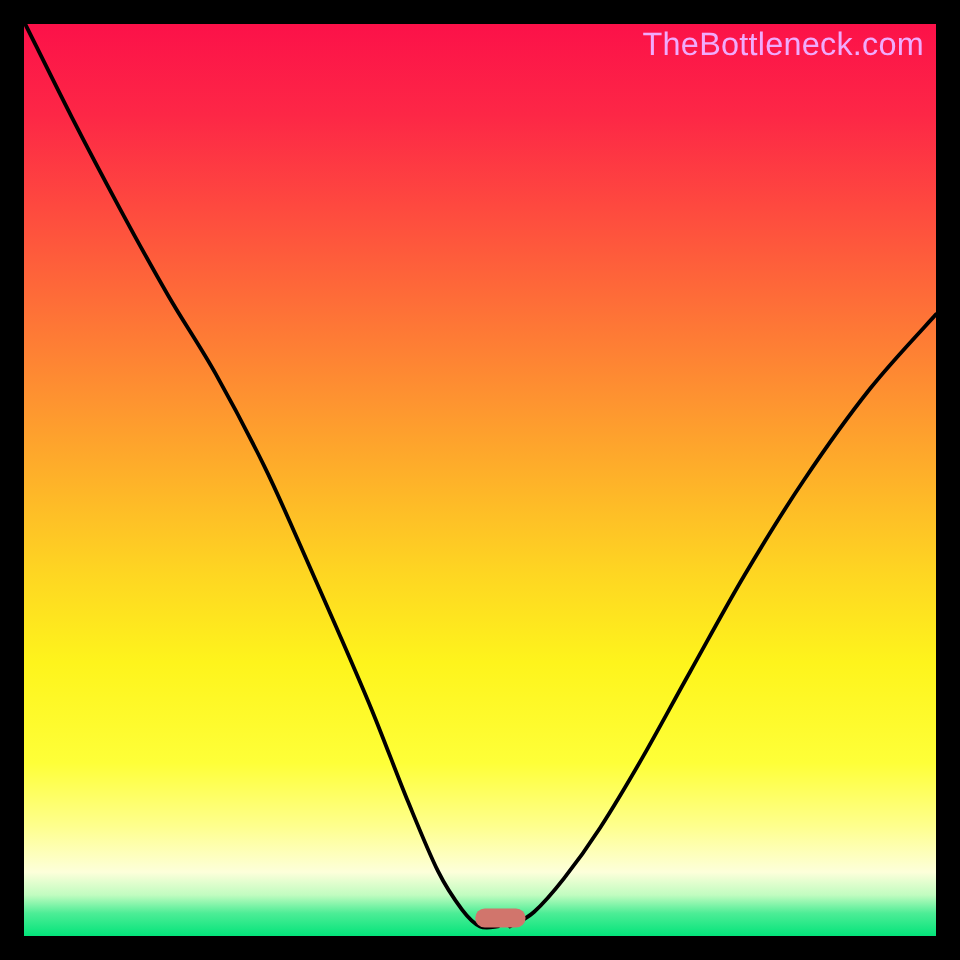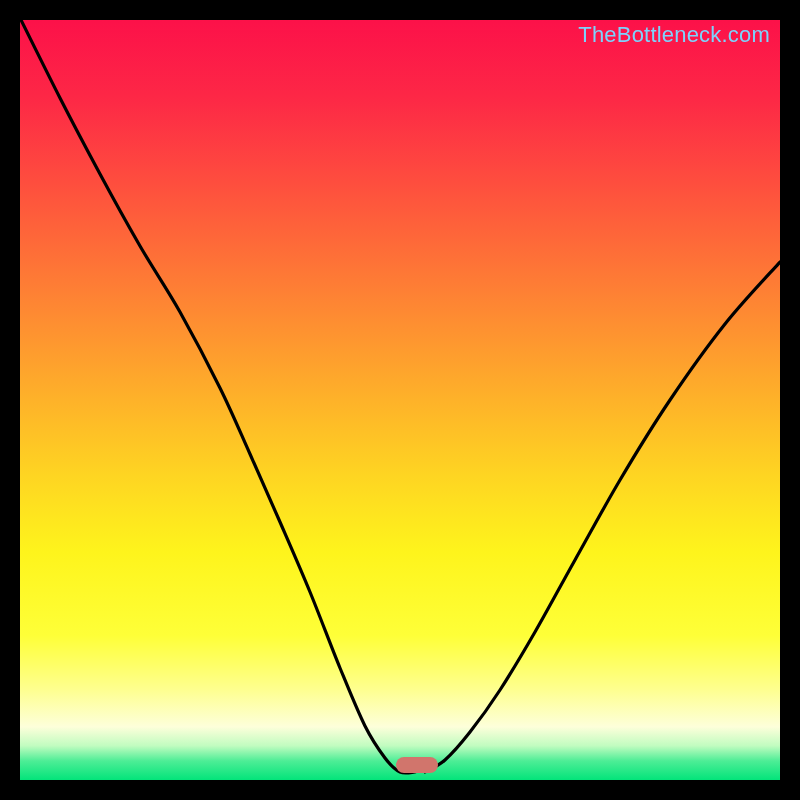--- a/index.html
+++ b/index.html
@@ -26,22 +26,22 @@
     overflow: hidden;
   }
   .gradient {
     position: absolute;
     inset: 0;
   }
   .watermark {
     position: absolute;
     top: 2px;
     right: 10px;
-    color: #7dd3fc;
-    font-size: 22px;
+    color: #f0abfc;
+    font-size: 27px;
     font-weight: 400;
     letter-spacing: 0.2px;
   }
   .curve-svg {
     position: absolute;
     inset: 0;
     width: 100%;
     height: 100%;
   }
   .marker {

